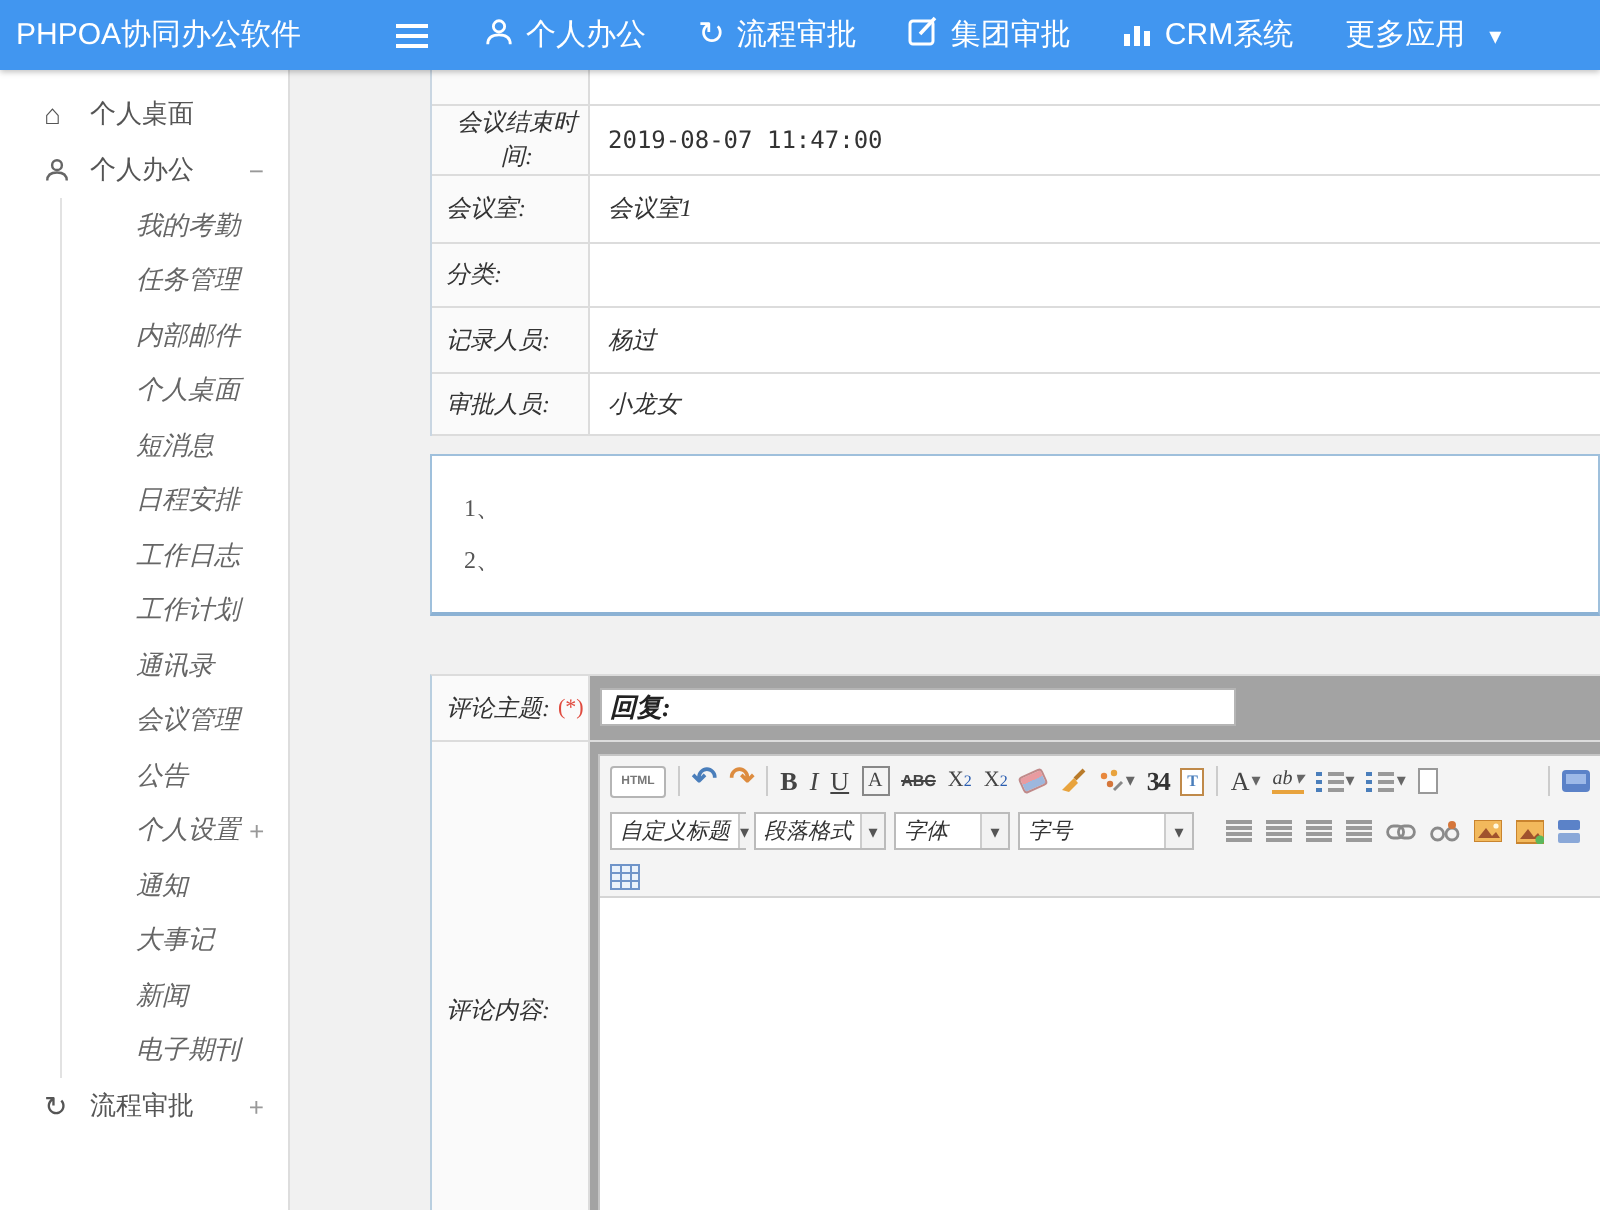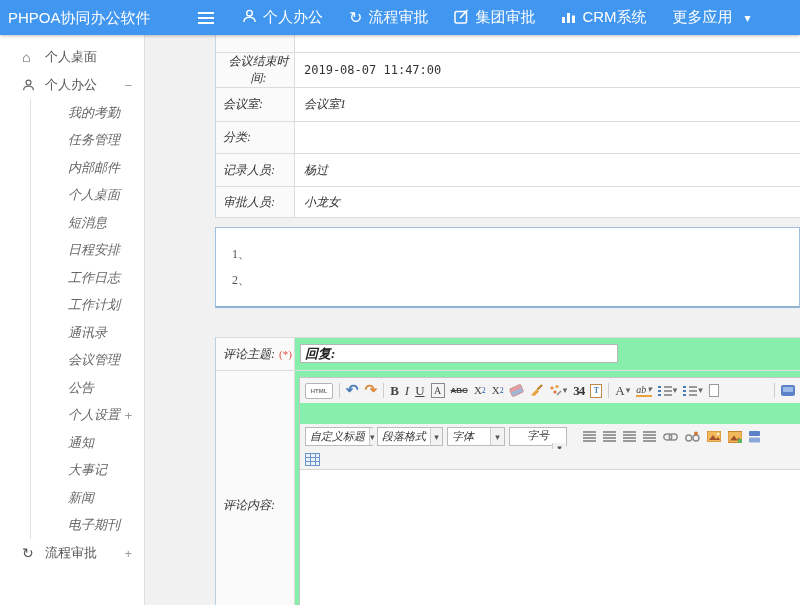--- a/index.html
+++ b/index.html
@@ -57,32 +57,32 @@
 
   
   .tbl2 { position:absolute; left:70px; top:302px; right:0; height:303px;
     border-left:1px solid #b9cfe0; border-top:1px solid #dcdcdc; }
   .crow { display:flex; background:#fff; }
   .crow-subject { height:33px; border-bottom:1px solid #dcdcdc;justify-content:space-between; }
   .crow-content { height:269px; }
   .crow .lbl { width:79px; background:#fafafa; border-right:1px solid #dcdcdc;
     display:flex; align-items:center; padding-left:7px;
     font:italic 12px "Liberation Serif", serif; color:#333; }
-  .crow .val { flex:1; background:#86efac; }
+  .crow .val { flex:1; background:#a3a3a3; }
   .req { color:#e04b3f; margin-left:4px; font-style:normal; font-size:11px; }
   .subject-input { margin:6px 0 0 5px; width:318px; height:19px;
     border:1px solid #b5b5b5; padding:0 4px;
     font:italic bold 13px "Liberation Serif", serif; color:#222; background:#fff; }
 
   
   .editor { margin:6px 0 0 4px; height:263px; display:flex; flex-direction:column;
     border:1px solid #c5c5c5; border-right:none; }
   .tb-row { background:#f4f4f4; display:flex; align-items:center; padding:0 5px; }
   .tb-row1 { height:25px; gap:6px; }
-  .tb-row2 { height:25px; gap:4px;margin-top:21px; }
+  .tb-row2 { height:25px; gap:4px; }
   .tb-row3 { height:21px; border-bottom:1px solid #d5d5d5; }
   .ed-content { flex:1; background:#fff; }
   .tsep { width:1px; height:15px; background:#ccc; }
   .tbtn { display:inline-flex; align-items:center; justify-content:center;
     cursor:pointer; color:#444; font-family:"Liberation Serif", serif;
     font-size:13px; line-height:1; }
   .bt-html { width:28px; height:16px; border:1px solid #b5b5b5; background:#fff;
     font:bold 6px "Liberation Sans", sans-serif; color:#777; border-radius:2px; }
   .bt-undo { color:#4a7ebb; font-size:15px; font-weight:bold; }
   .bt-redo { color:#dd8c3f; font-size:15px; font-weight:bold; }
@@ -103,21 +103,21 @@
     font:bold 8px "Liberation Serif", serif; color:#4a7ebb; }
   .list-icon { width:14px; height:12px;
     background:
       repeating-linear-gradient(to bottom,#4a7ebb 0 2px,transparent 2px 4px) 0 1px / 3px 10px no-repeat,
       repeating-linear-gradient(to bottom,#999 0 2px,transparent 2px 4px) 6px 1px / 8px 10px no-repeat; }
   .page-icon { width:10px; height:13px; background:#fff; border:1px solid #999; }
   .select-box { display:flex; align-items:center; height:19px; background:#fff;
     border:1px solid #bbb; cursor:pointer; }
   .select-box .sel-txt { padding:0 4px; font:italic 11px "Liberation Serif", serif;
     color:#333; white-space:nowrap; }
-  .sel-w1 { width:68px; } .sel-w2 { width:66px; } .sel-w3 { width:58px; } .sel-w4 { width:58px;flex-direction:column; }
+  .sel-w1 { width:68px; } .sel-w2 { width:66px; } .sel-w3 { width:58px; } .sel-w4 { width:88px; }
   .sel-arrow { margin-left:auto; width:14px; height:100%; border-left:1px solid #ccc;
     display:flex; align-items:center; justify-content:center; font-size:9px; color:#555;
     background:#f2f2f2; }
   .align-icon { width:13px; height:11px;
     background:repeating-linear-gradient(to bottom,#9a9a9a 0 2px,transparent 2px 3px); }
   .row2-icons { display:flex; align-items:center; gap:7px; margin-left:12px; }
   .push-right { margin-left:auto; display:flex; align-items:center; gap:6px; }
 </style>
 </head>
 <body>

